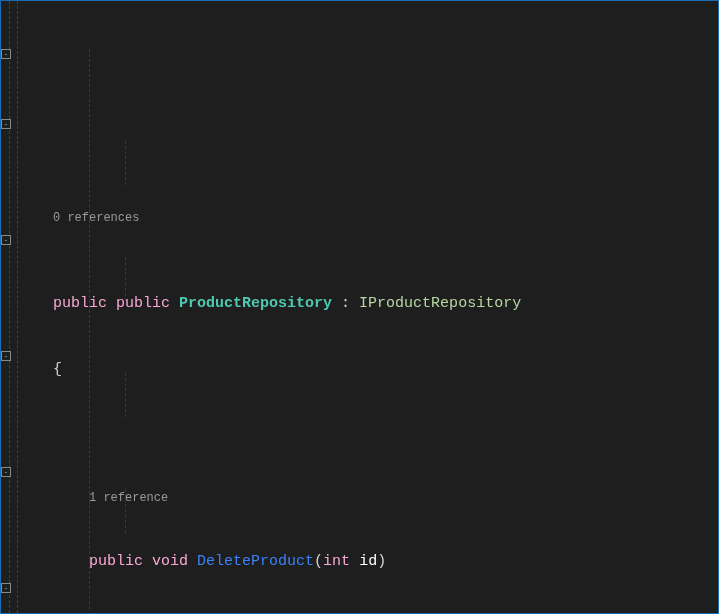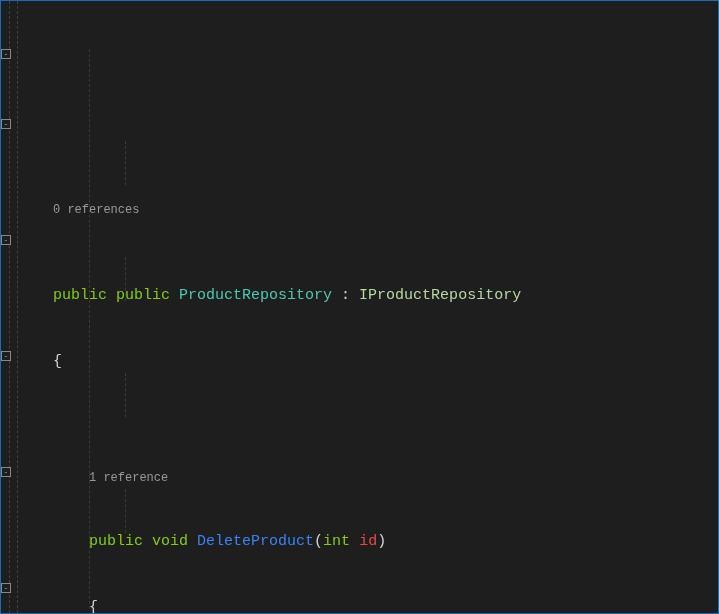--- a/index.html
+++ b/index.html
@@ -54,28 +54,28 @@
   .indent-guide {
     position: absolute;
     top: 0;
     bottom: 0;
     border-left: 1px dashed #3a3a3a;
   }
   .codelens {
     color: #999999;
     font-size: 12px;
     line-height: 18px;
-    margin-top: 8px;
+    margin-top: 20px;
   }
   .line { height: 22px; }
-  .kw { color: #84cc16; }
-  .type { color: #4ec9b0; }
+  .kw { color: #f9a8d4; }
+  .type { color: #4ec9b0; font-weight: bold; }
   .iface { color: #b8d7a3; }
   .method { color: #3b82f6; }
-  .param { color: #ef4444; }
+  .param { color: #ffffff; }
   .punct { color: #d4d4d4; }
   .i1 { padding-left: 24px; }
   .i2 { padding-left: 60px; }
 </style>
 </head>
 <body>
 
 <div class="editor">
   <div class="gutter">
     <div class="guide-col g1"></div>
@@ -89,21 +89,21 @@
   </div>
 
   <div class="code">
     <div class="indent-guide" style="left:60px; top:48px; height:560px;"></div>
     <div class="indent-guide" style="left:96px; top:140px; height:44px;"></div>
     <div class="indent-guide" style="left:96px; top:256px; height:44px;"></div>
     <div class="indent-guide" style="left:96px; top:372px; height:44px;"></div>
     <div class="indent-guide" style="left:96px; top:488px; height:44px;"></div>
 
     
-    <div class="codelens i1" style="margin-top:0">0 references</div>
+    <div class="codelens i1" style="margin-top:8px">0 references</div>
     
     <div class="line i1"><span class="kw">public</span><span> </span><span class="kw">public</span><span> </span><span class="type">ProductRepository</span><span class="punct"> : </span><span class="iface">IProductRepository</span></div>
     <div class="line i1"><span class="punct">{</span></div>
 
     
     <div class="codelens i2">1 reference</div>
     <div class="line i2"><span class="kw">public</span><span> </span><span class="kw">void</span><span> </span><span class="method">DeleteProduct</span><span class="punct">(</span><span class="kw">int</span><span> </span><span class="param">id</span><span class="punct">)</span></div>
     <div class="line i2"><span class="punct">{</span></div>
     
     

